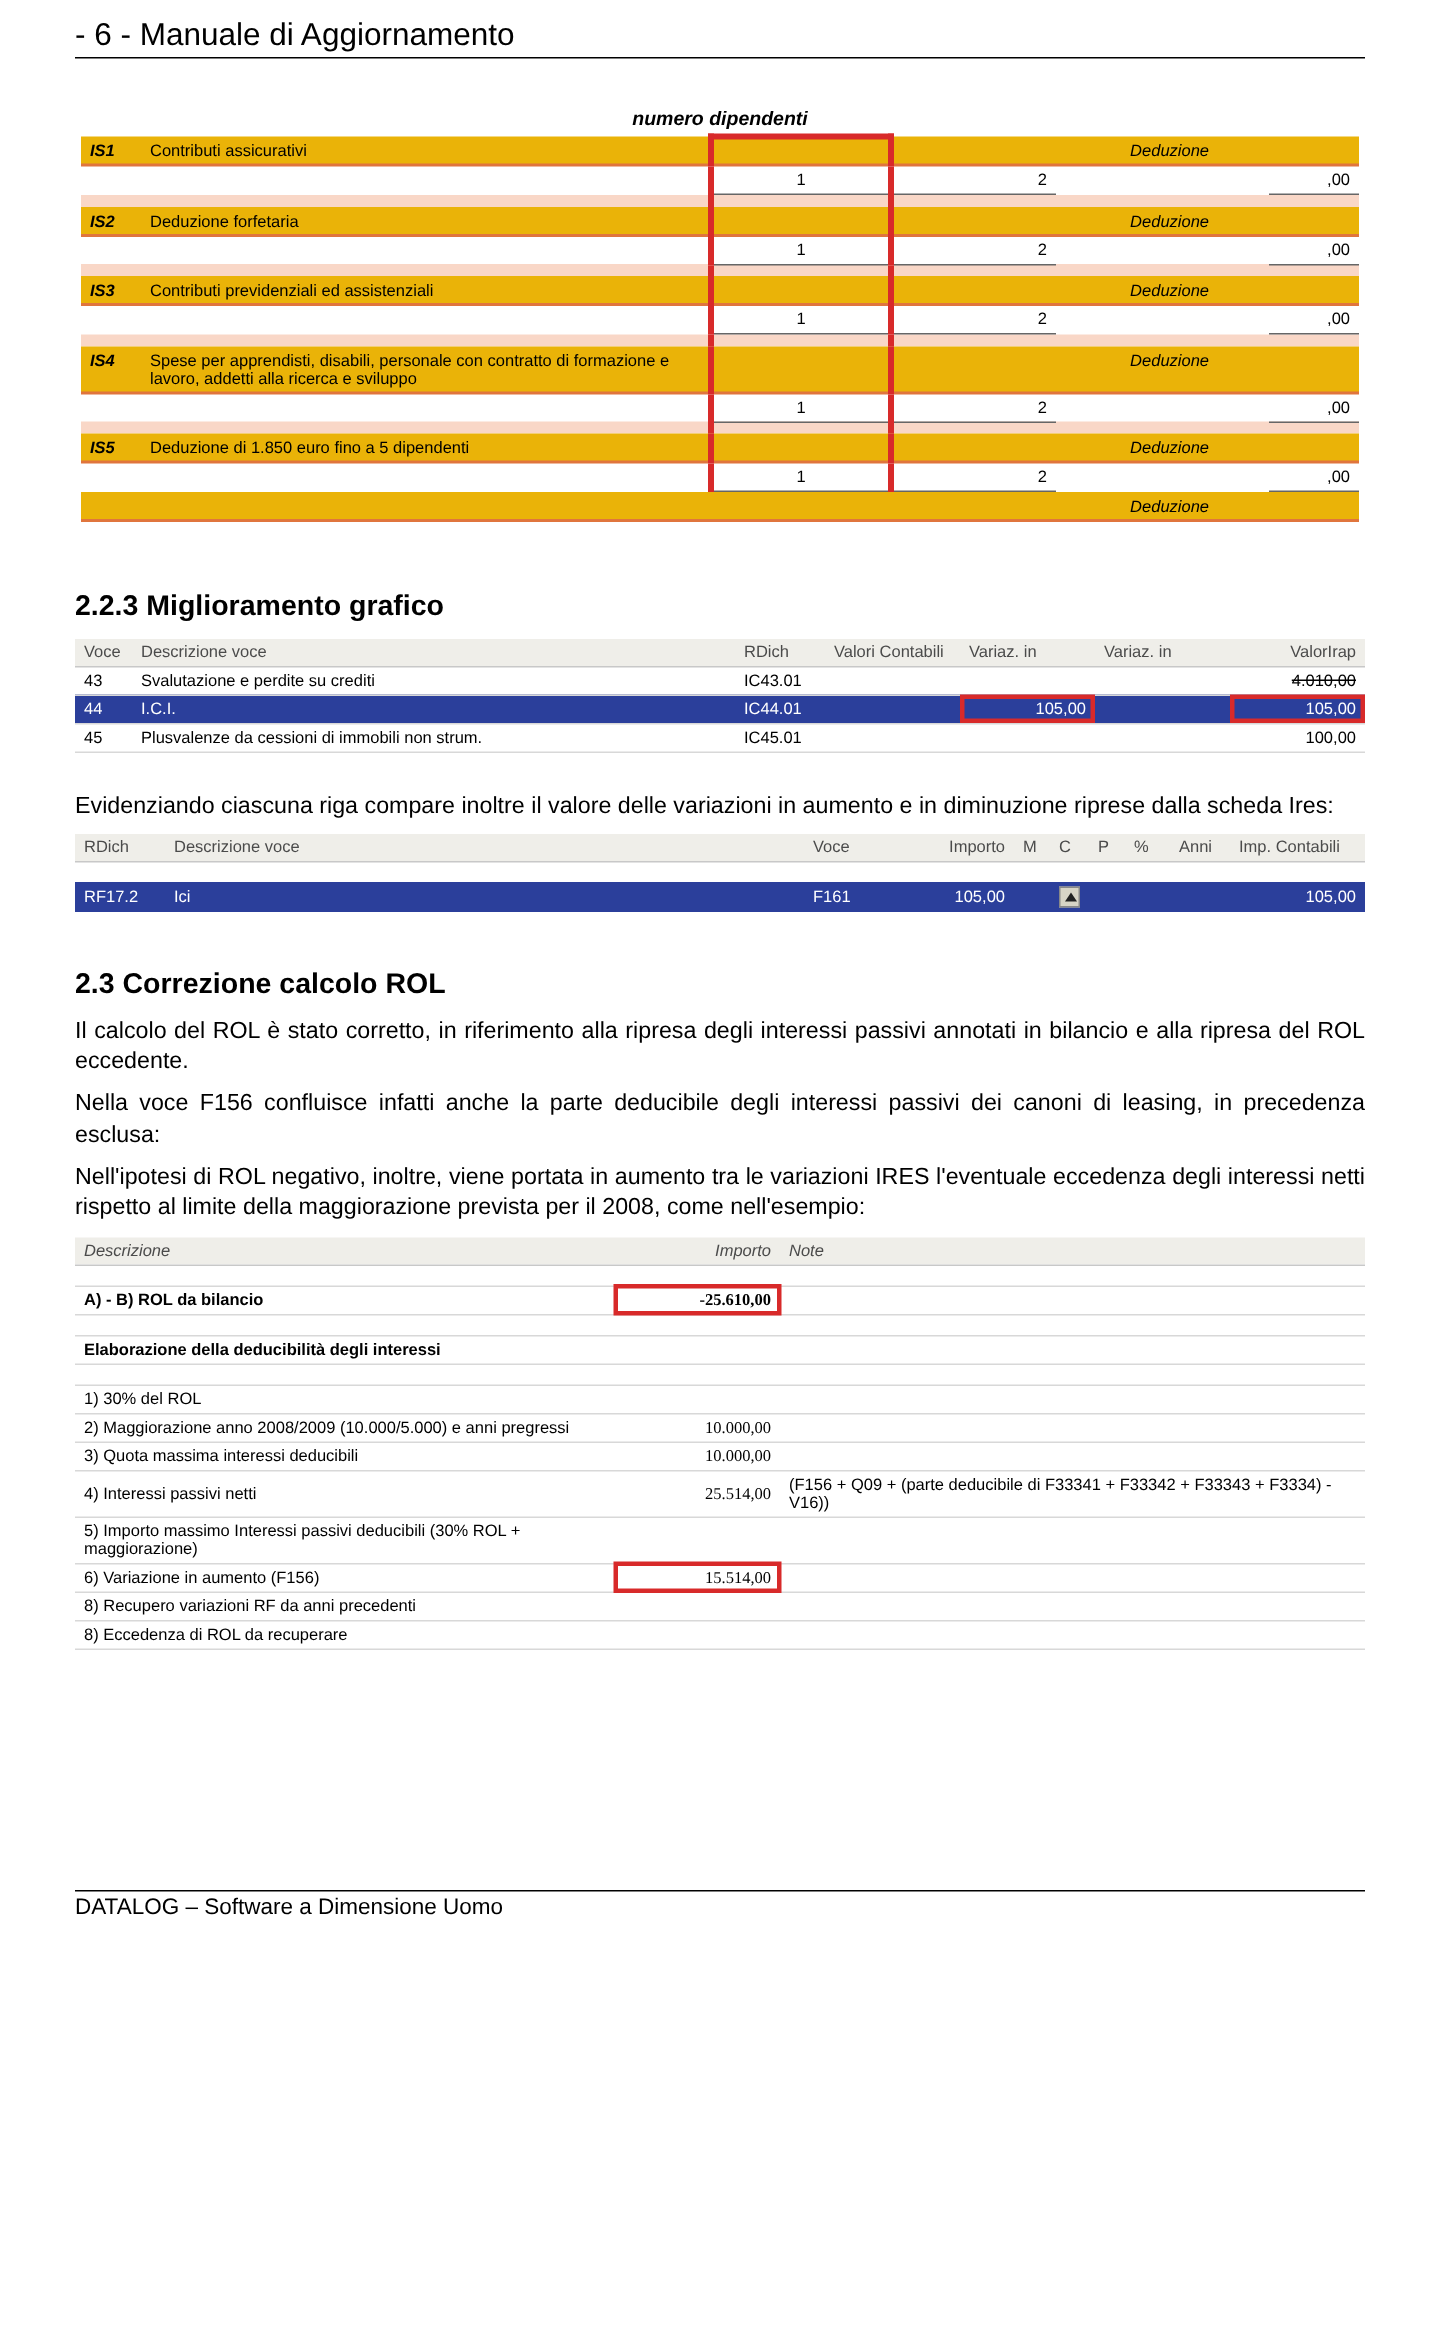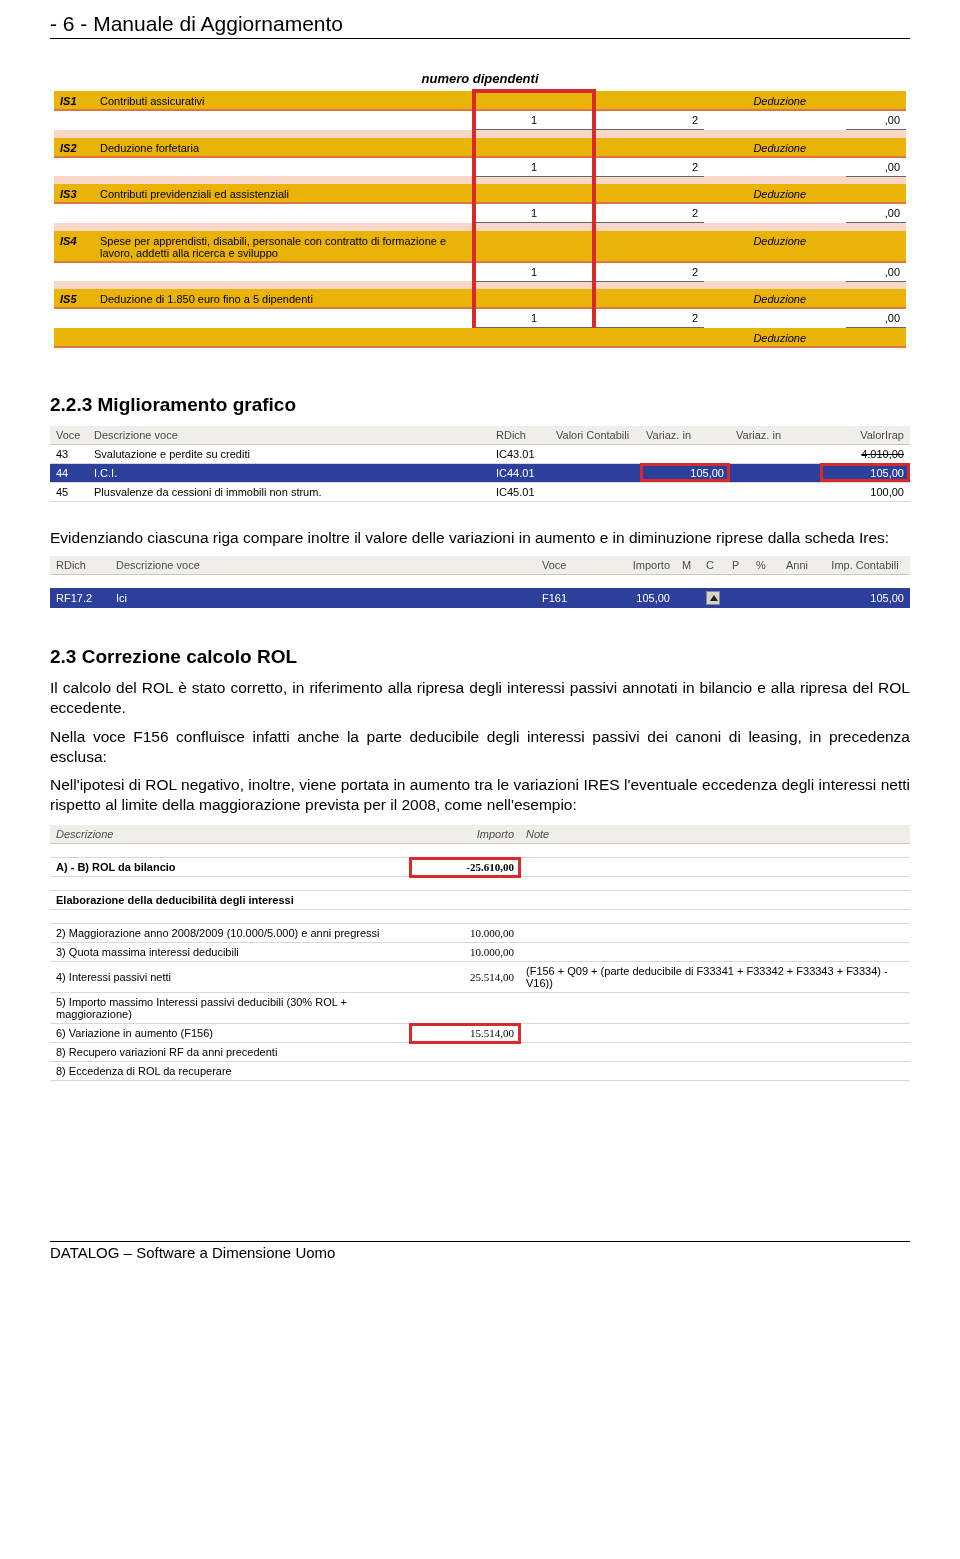--- a/index.html
+++ b/index.html
@@ -280,21 +280,21 @@
       <tr>
         <th style="width:60px">RDich</th>
         <th>Descrizione voce</th>
         <th style="width:60px">Voce</th>
         <th style="width:80px;text-align:right">Importo</th>
         <th style="width:24px">M</th>
         <th style="width:24px">C</th>
         <th style="width:24px">P</th>
         <th style="width:30px">%</th>
         <th style="width:40px">Anni</th>
-        <th style="width:90px;text-align:center">Imp. Contabili</th>
+        <th style="width:90px;text-align:left">Imp. Contabili</th>
       </tr>
     </thead>
     <tbody>
       <tr style="background:#fff">
           <td colspan="10" style="background:#fff;height:14px"></td>
         </tr>
       <tr>
         <td>RF17.2</td>
         <td>Ici</td>
         <td>F161</td>
@@ -336,20 +336,25 @@
         </tr>
       <tr class="bold">
         <td>Elaborazione della deducibilità degli interessi</td>
         <td class="num"></td>
         <td></td>
       </tr>
       <tr>
           <td colspan="3" style="height:14px"></td>
         </tr>
       <tr>
+        <td>1) 30% del ROL</td>
+        <td class="num"></td>
+        <td></td>
+      </tr>
+      <tr>
         <td>2) Maggiorazione anno 2008/2009 (10.000/5.000) e anni pregressi</td>
         <td class="num">10.000,00</td>
         <td></td>
       </tr>
       <tr>
         <td>3) Quota massima interessi deducibili</td>
         <td class="num">10.000,00</td>
         <td></td>
       </tr>
       <tr>

